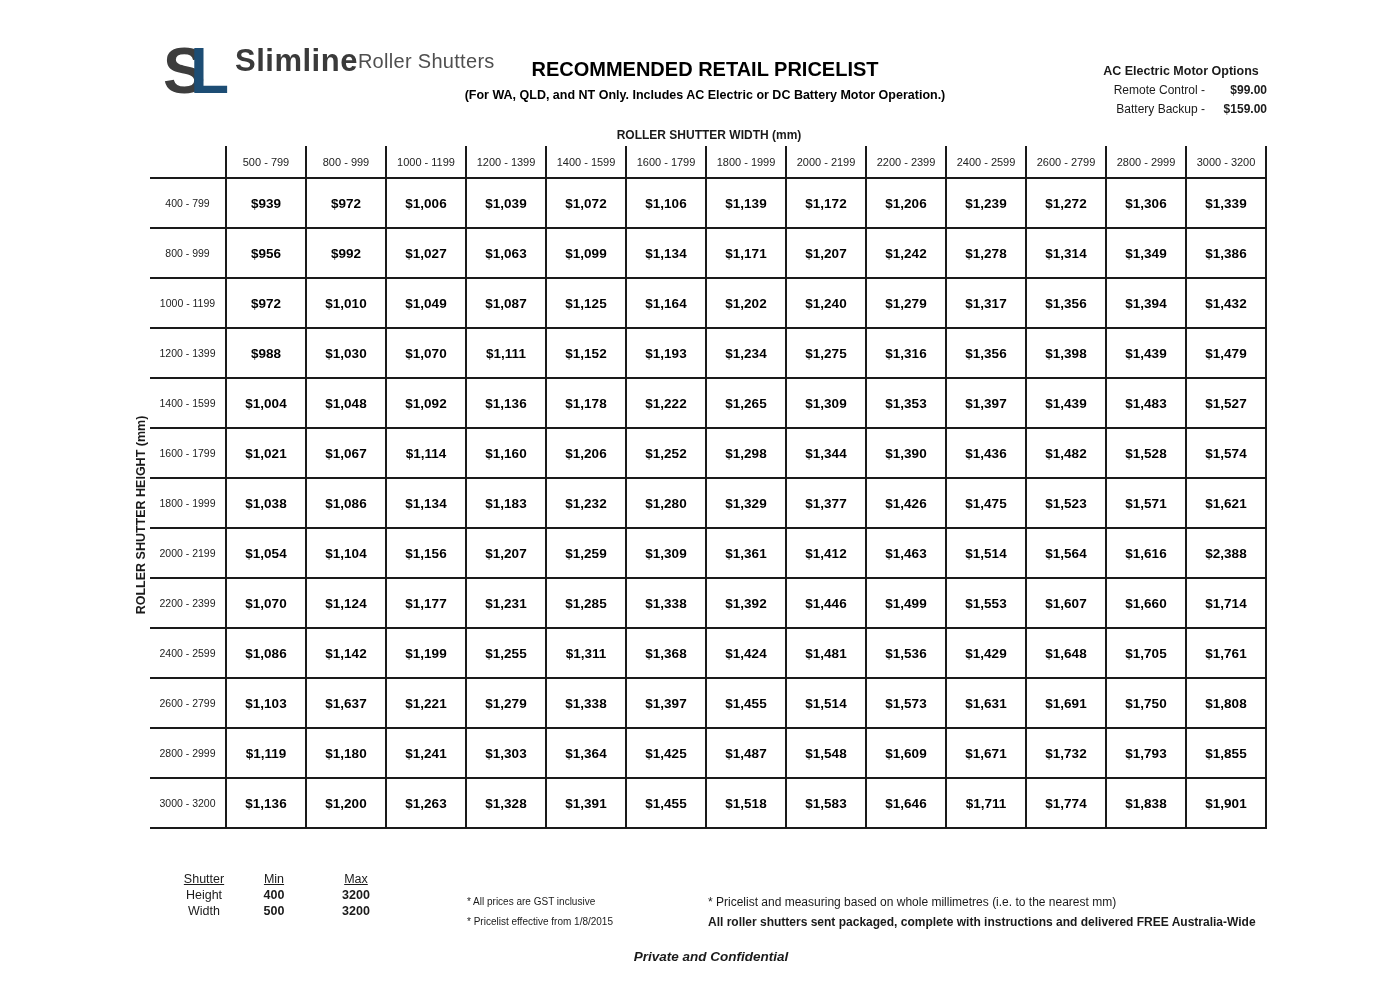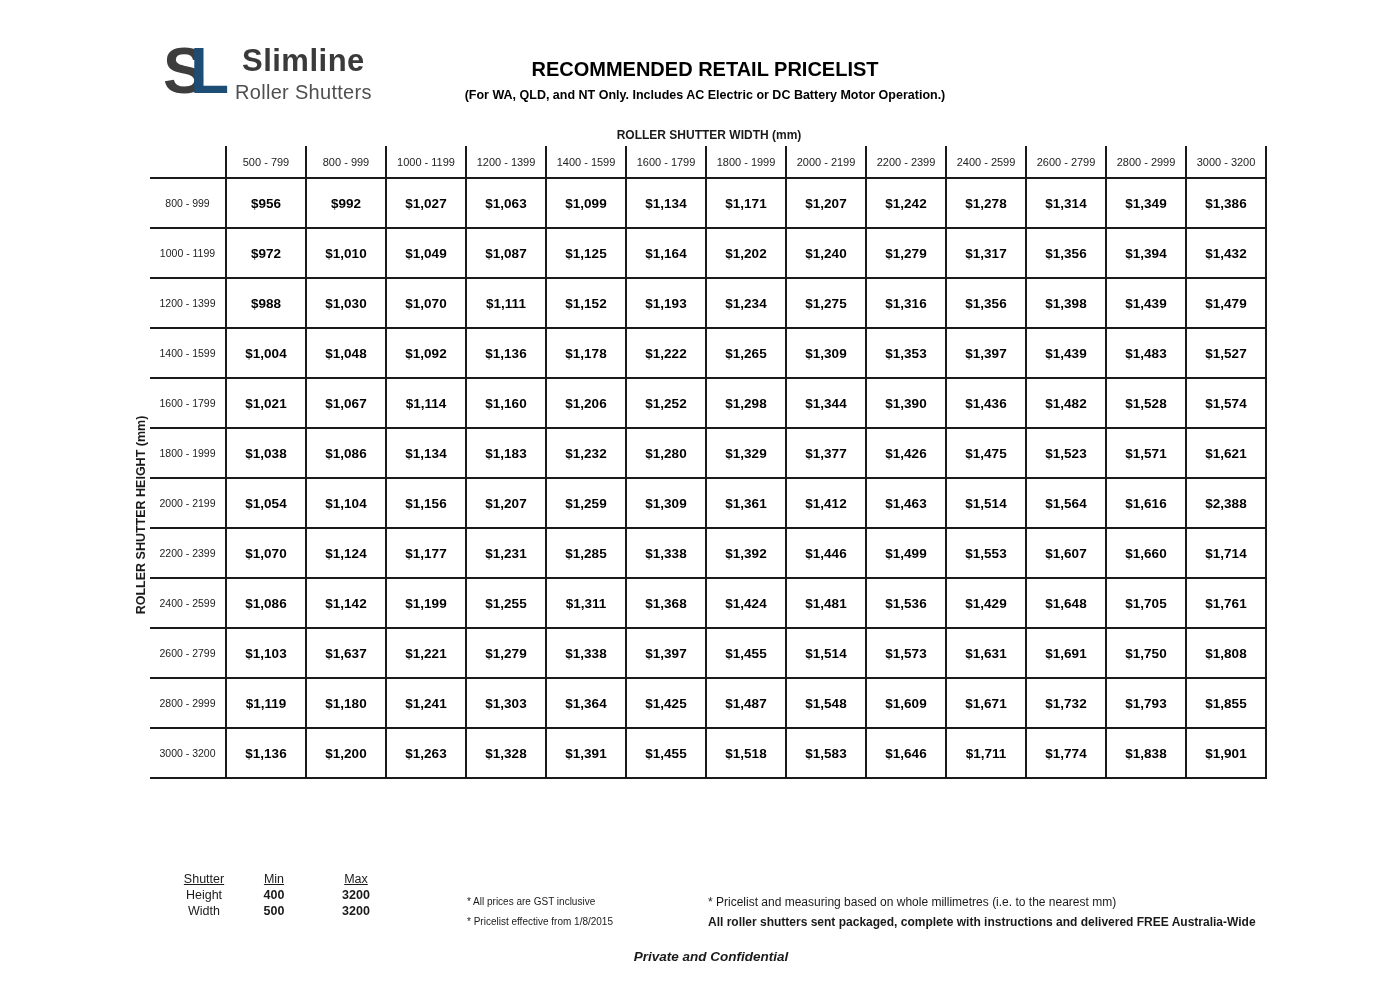--- a/index.html
+++ b/index.html
@@ -6,21 +6,21 @@
   .page {
     position: relative; width: 1400px; height: 990px; background: #ffffff;
     font-family: "Liberation Sans", sans-serif; color: #1a1a1a; overflow: hidden;
   }
 
   
   .logo { position: absolute; left: 163px; top: 44px; display: flex; align-items: flex-start; gap: 12px; }
   .logo-mark { position: relative; width: 60px; height: 62px; }
   .mark-s { position: absolute; left: 0; top: -10px; font-size: 64px; font-weight: bold; color: #3d3d3d; }
   .mark-l { position: absolute; left: 27px; top: -10px; font-size: 64px; font-weight: bold; color: #1d4d74; }
-  .logo-text { display: flex; flex-direction: column; padding-top: 1px; align-items: center; }
+  .logo-text { display: flex; padding-top: 1px; }
   .logo-name { font-size: 31px; font-weight: bold; color: #3a3a3a; line-height: 1; letter-spacing: 0.5px; }
   .logo-tagline { font-size: 20px; color: #4f4f4f; margin-top: 5px; letter-spacing: 0.3px; }
 
   
   .title-block { position: absolute; left: 310px; width: 790px; top: 58px; text-align: center; }
   .main-title { font-size: 20px; font-weight: bold; color: #000; }
   .main-subtitle { font-size: 12.5px; font-weight: bold; margin-top: 7px; color: #000; }
 
   
   .motor { position: absolute; left: 1095px; top: 64px; width: 172px; font-size: 12.5px; }
@@ -70,20 +70,31 @@
       <span class="logo-name">Slimline</span>
       <span class="logo-tagline">Roller Shutters</span>
     </div>
   </div>
 
   <div class="title-block">
     <div class="main-title">RECOMMENDED RETAIL PRICELIST</div>
     <div class="main-subtitle">(For WA, QLD, and NT Only. Includes AC Electric or DC Battery Motor Operation.)</div>
   </div>
 
+  <div class="motor">
+    <div class="motor-title">AC Electric Motor Options</div>
+    <div class="motor-row">
+      <span class="motor-label">Remote Control -</span>
+      <span class="motor-price">$99.00</span>
+    </div>
+    <div class="motor-row">
+      <span class="motor-label">Battery Backup -</span>
+      <span class="motor-price">$159.00</span>
+    </div>
+  </div>
 
   <div class="width-label">ROLLER SHUTTER WIDTH (mm)</div>
   <div class="height-label">ROLLER SHUTTER HEIGHT (mm)</div>
 
   <table class="price-table">
     <thead>
       <tr id="col-header-row">
           <th class="corner"></th>
           <th>500 - 799</th>
           <th>800 - 999</th>
@@ -95,20 +106,36 @@
           <th>2000 - 2199</th>
           <th>2200 - 2399</th>
           <th>2400 - 2599</th>
           <th>2600 - 2799</th>
           <th>2800 - 2999</th>
           <th>3000 - 3200</th>
         </tr>
     </thead>
     <tbody id="table-body">
         <tr>
+          <td class="row-label">400 - 799</td>
+          <td class="price">$939</td>
+          <td class="price">$972</td>
+          <td class="price">$1,006</td>
+          <td class="price">$1,039</td>
+          <td class="price">$1,072</td>
+          <td class="price">$1,106</td>
+          <td class="price">$1,139</td>
+          <td class="price">$1,172</td>
+          <td class="price">$1,206</td>
+          <td class="price">$1,239</td>
+          <td class="price">$1,272</td>
+          <td class="price">$1,306</td>
+          <td class="price">$1,339</td>
+        </tr>
+        <tr>
           <td class="row-label">800 - 999</td>
           <td class="price">$956</td>
           <td class="price">$992</td>
           <td class="price">$1,027</td>
           <td class="price">$1,063</td>
           <td class="price">$1,099</td>
           <td class="price">$1,134</td>
           <td class="price">$1,171</td>
           <td class="price">$1,207</td>
           <td class="price">$1,242</td>

